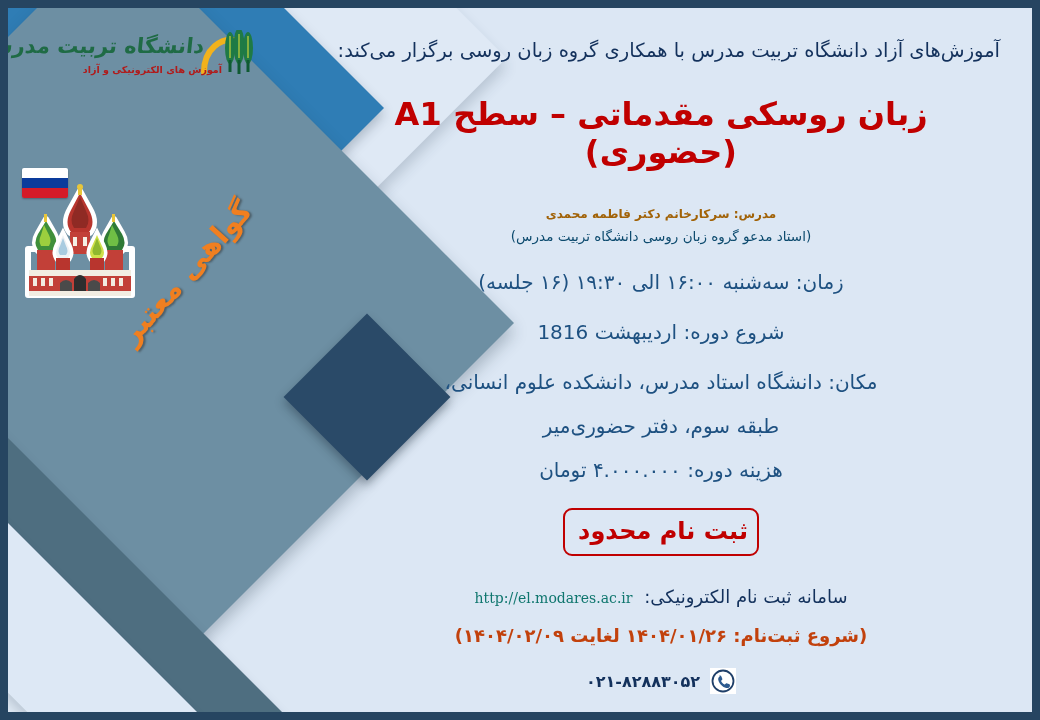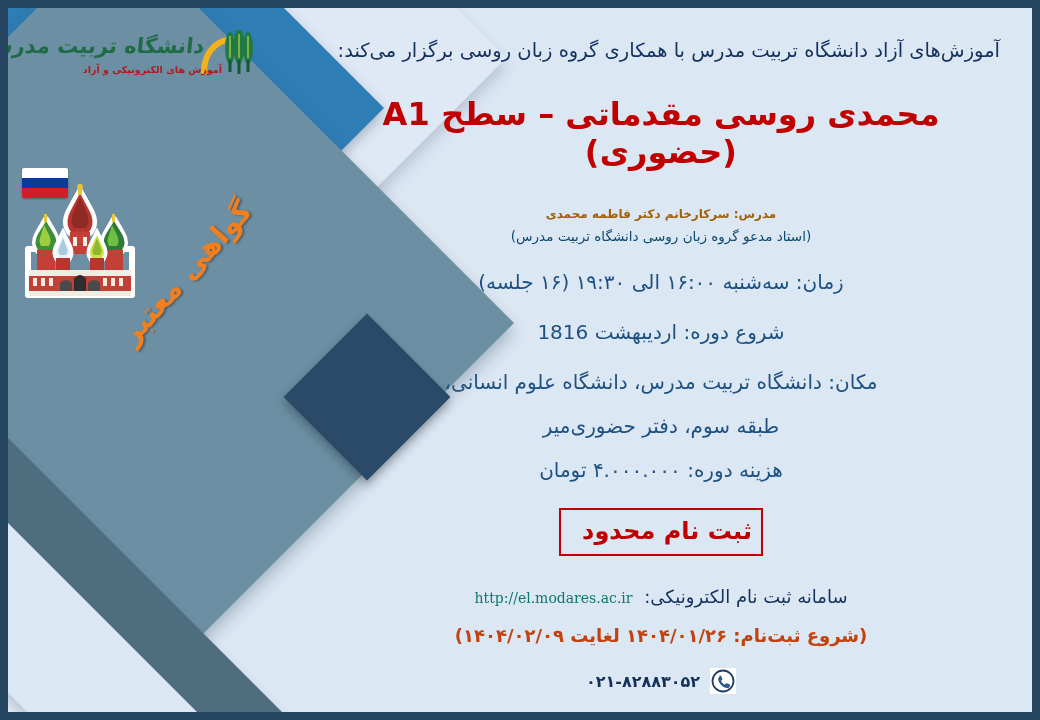--- a/index.html
+++ b/index.html
@@ -164,22 +164,22 @@
     font-size:20px;font-weight:normal;
     margin-top:26px;
   }
   .line.tight{margin-top:20px;}
 
   
   #limited{
     margin:26px auto 0 auto;
     width:188px;
     border:2.5px solid #c00000;
-    border-radius:0;
-    padding:7px 0 9px 12px;
+    border-radius:9px;
+    padding:7px 0 9px 4px;
     color:#c00000;
     font-size:24px;font-weight:bold;
     background:transparent;
   }
 
   
   #urlrow{
     margin-top:30px;
     color:#13315c;
     font-size:18px;
@@ -312,28 +312,28 @@
       <path d="M58 112 L58 96 Q64 88 70 96 L70 112 Z" fill="#2e2e2e"></path>
       <rect x="13" y="108" width="102" height="5" fill="#f2ede2"></rect>
     </svg>
 
     <div id="certificate">گواهی معتبر</div>
 
     <div id="content">
 
       <div class="intro">آموزش‌های آزاد دانشگاه تربیت مدرس با همکاری گروه زبان روسی برگزار می‌کند:</div>
 
-      <div class="title">محمدی روسی مقدماتی – سطح A1 (حضوری)</div>
+      <div class="title">زبان روسکی مقدماتی – سطح A1 (حضوری)</div>
 
       <div class="instructor">مدرس:  سرکارخانم دکتر فاطمه محمدی</div>
       <div class="instructor-note">(استاد مدعو گروه زبان روسی دانشگاه تربیت مدرس)</div>
 
       <div class="line">زمان: سه‌شنبه ۱۶:۰۰ الی ۱۹:۳۰ (۱۶ جلسه)</div>
       <div class="line">شروع دوره: اردیبهشت 1816</div>
-      <div class="line">مکان: دانشگاه تربیت مدرس، دانشگاه علوم انسانی،</div>
+      <div class="line">مکان: دانشگاه استاد مدرس، دانشکده علوم انسانی،</div>
       <div class="line tight">طبقه سوم، دفتر حضوری‌میر</div>
       <div class="line tight">هزینه دوره: ۴.۰۰۰.۰۰۰ تومان</div>
 
       <div id="limited">ثبت نام محدود</div>
 
       <div id="urlrow">
         <span>سامانه ثبت نام الکترونیکی:</span>
         <span class="url">http://el.modares.ac.ir</span>
       </div>
 

